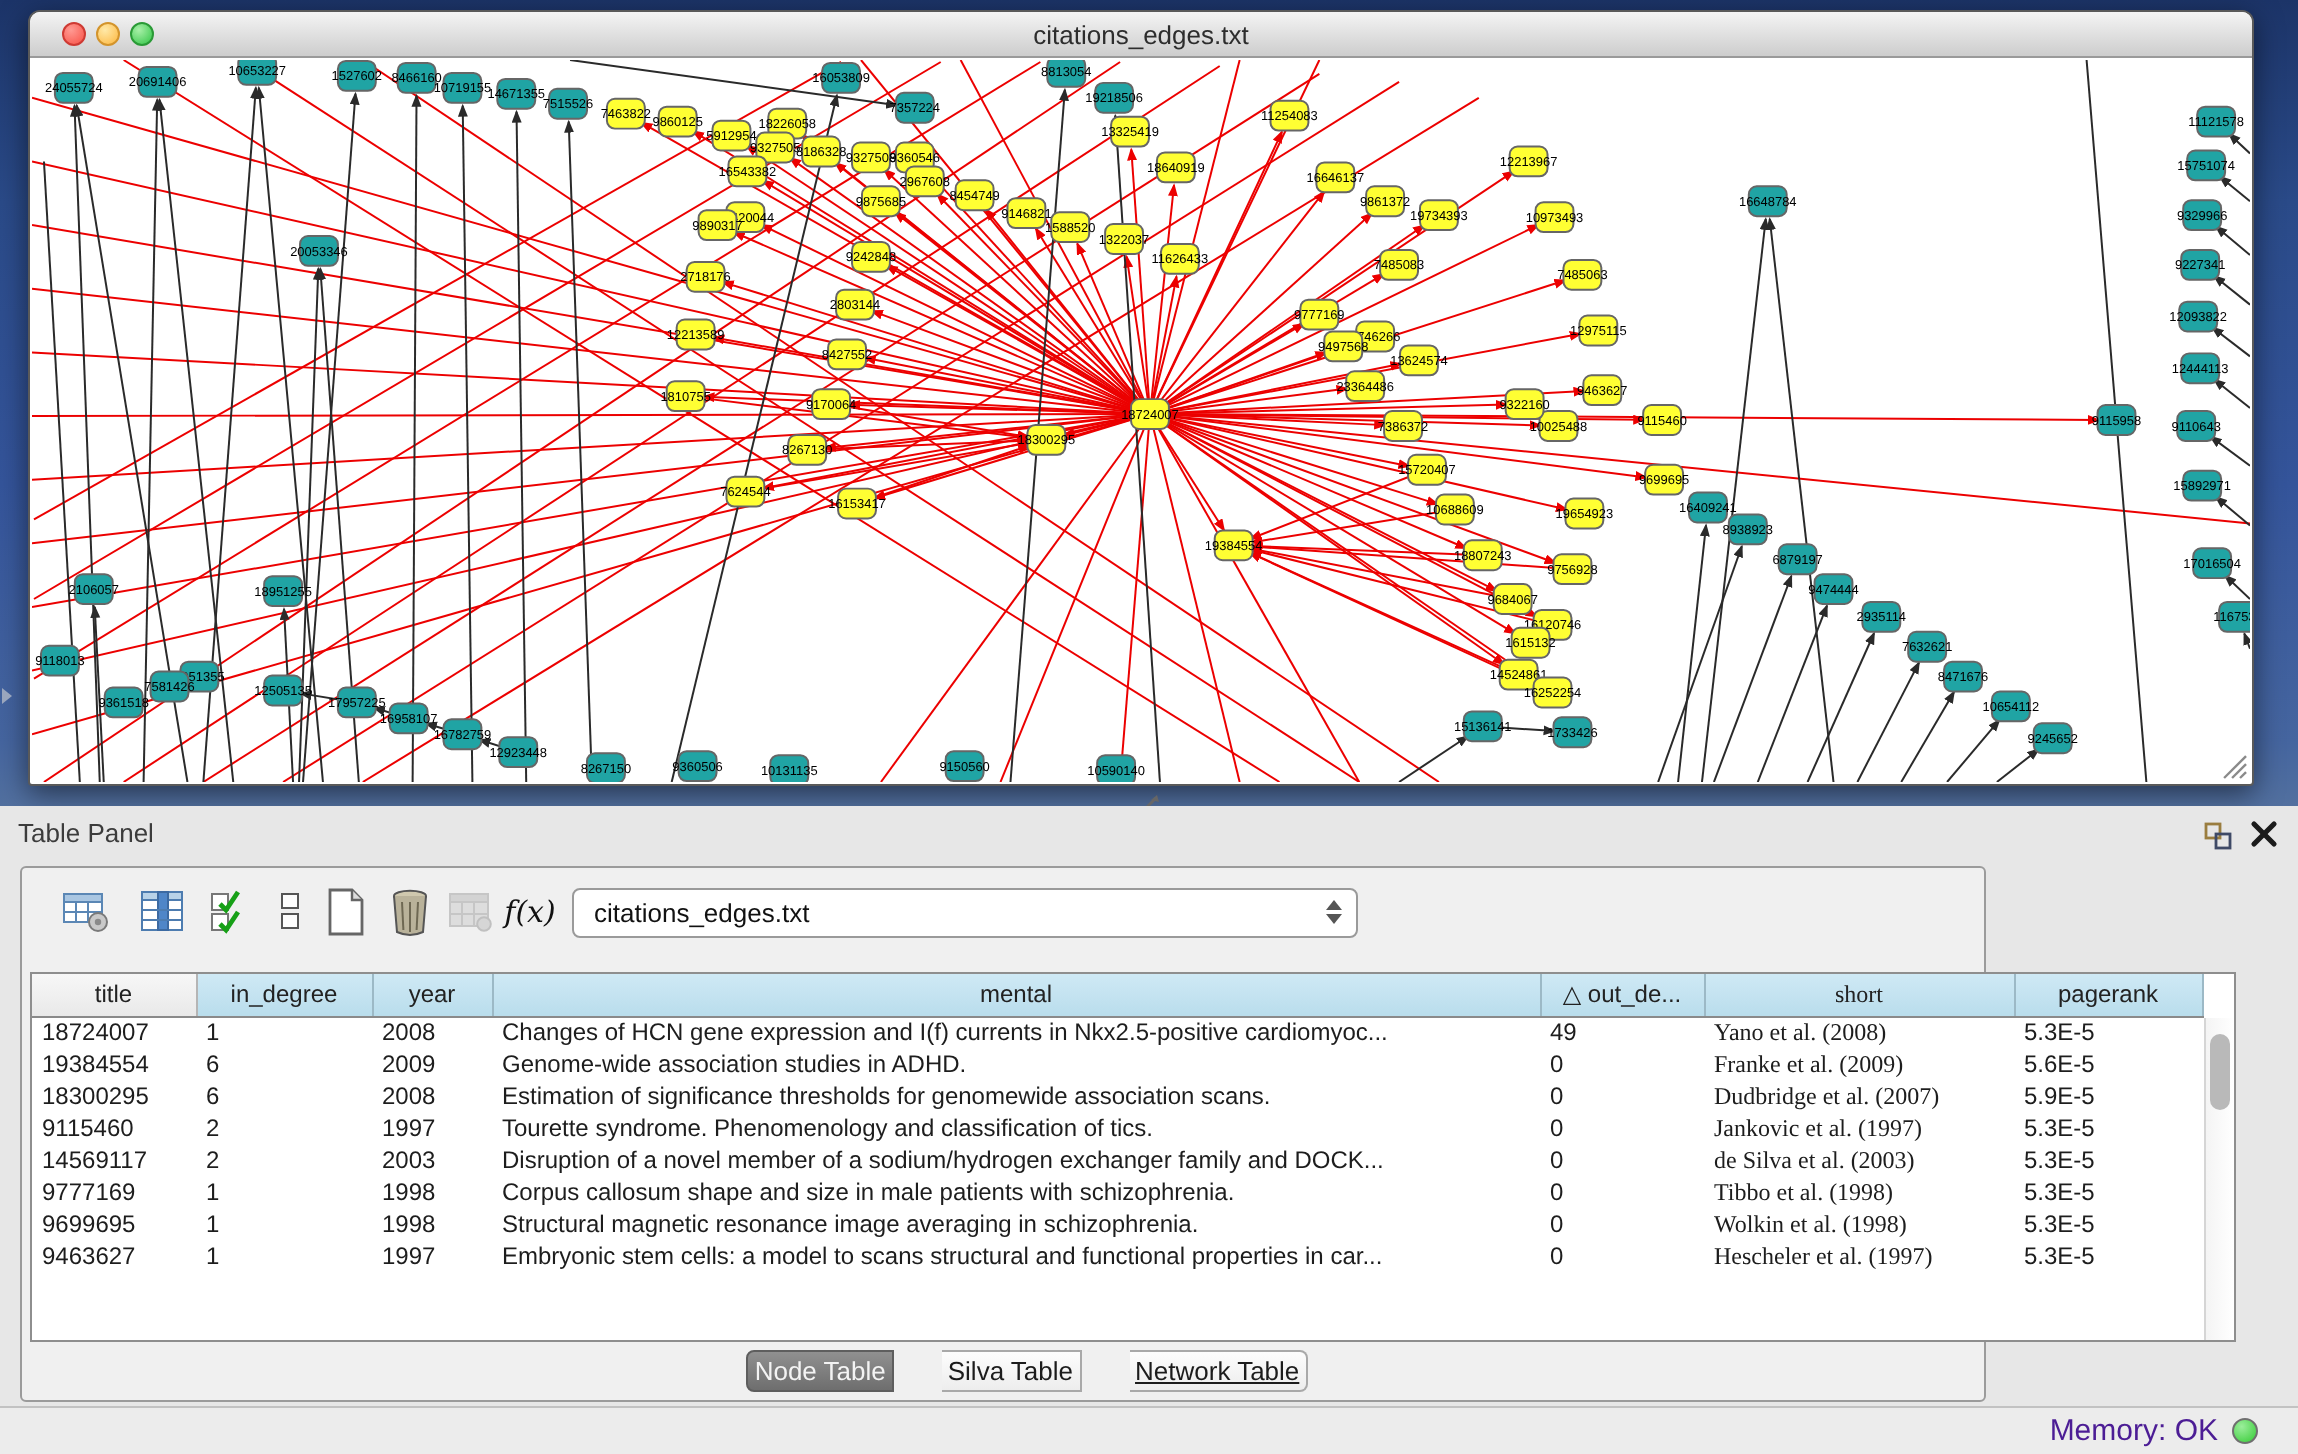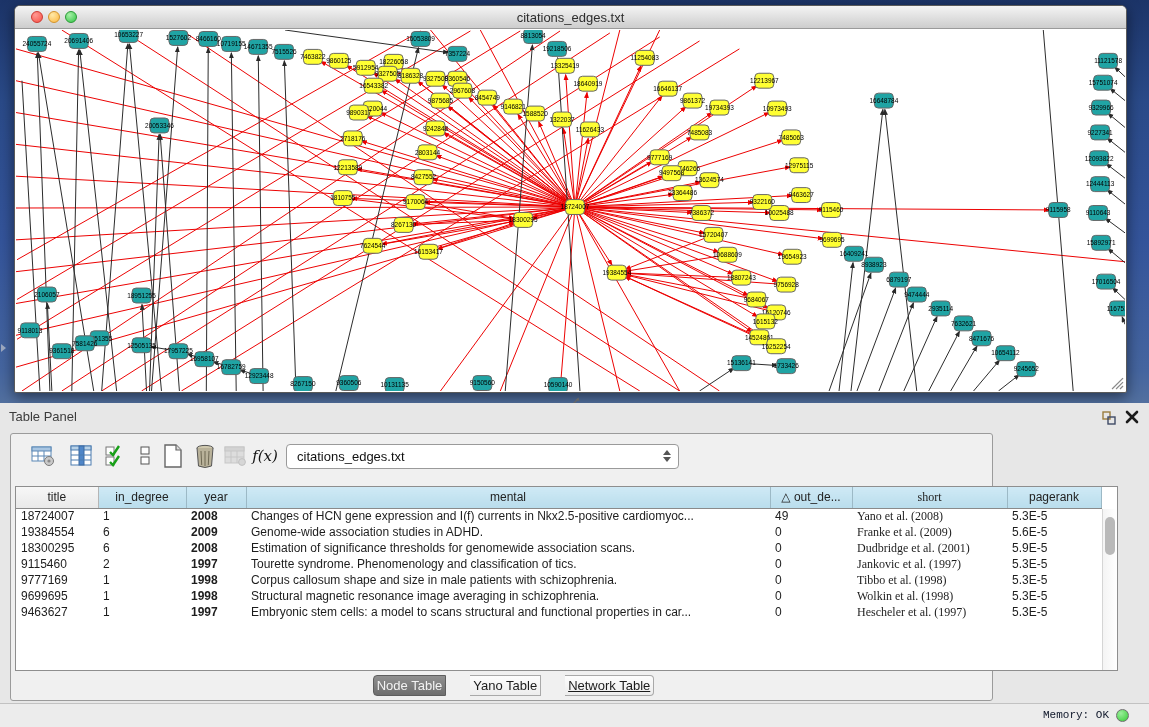--- a/index.html
+++ b/index.html
@@ -56,38 +56,38 @@
   
   #grid-wrap{position:absolute;left:4px;top:52px;width:1103px;height:185px;background:#fff;
     border:1px solid #8e8e8e;overflow:hidden;}
   #grid{border-collapse:collapse;table-layout:fixed;width:1085px;}
   #grid th{height:21px;font-size:12px;font-weight:normal;color:#222;text-align:center;
     background:linear-gradient(#cfe9f5,#b9ddec);border-right:1px solid #9cb9c6;border-bottom:1px solid #8a8a8a;
     overflow:hidden;white-space:nowrap;padding:0 3px;}
   #grid th.c0{background:linear-gradient(#f7f7f7,#e9e9e9);border-right:1px solid #b5b5b5;}
   #grid td{height:16px;font-size:12px;color:#1d1d1d;padding:0 0 0 5px;white-space:nowrap;
     overflow:hidden;text-overflow:clip;}
-  .c0{width:82px;} .c1{width:88px;} .c2{width:60px;font-weight:bold;} .c3{width:524px;}
+  .c0{width:82px;} .c1{width:88px;} .c2{width:60px;} .c3{width:524px;}
   .c4{width:82px;} .c5{width:155px;font-family:Liberation Serif, serif;} .c6{width:94px;}
   #vscroll{position:absolute;right:0;top:22px;bottom:0;width:15px;background:linear-gradient(90deg,#f4f4f4,#fff);
     border-left:1px solid #d5d5d5;}
   #vthumb{position:absolute;left:2px;top:8px;width:10px;height:38px;border-radius:6px;background:#b9b9b9;}
 
   
   #tabstrip{position:absolute;left:0;right:0;top:241px;height:26px;display:flex;justify-content:center;}
   .seg{height:21px;line-height:20px;padding:0 3px;font-size:13px;color:#1c1c1c;
     background:linear-gradient(#fdfdfd,#ededed);border:1px solid #a9a9a9;border-left:none;margin-left:24px;}
   .seg:first-child{border-left:1px solid #a9a9a9;border-radius:4px 0 0 4px;}
   .seg:last-child{border-radius:0 4px 4px 0;text-decoration:underline;}
   .seg.sel{background:linear-gradient(#909090,#6e6e6e);color:#f3f3f3;border-color:#5e5e5e;}
 
   
   #statusbar{position:absolute;left:0;bottom:0;width:100%;height:24px;background:#ececec;
     border-top:1px solid #c2c2c2;}
-  #mem-label{position:absolute;right:40px;top:0;line-height:23px;font-size:11px;color:#0f172a;font-family:Liberation Mono, monospace;}
+  #mem-label{position:absolute;right:40px;top:0;line-height:23px;font-size:15px;color:#4c1d95;}
   #mem-dot{position:absolute;right:20px;top:5px;width:13px;height:13px;border-radius:50%;
     background:radial-gradient(circle at 35% 30%,#9bee9b,#35cb35);border:1px solid #6f6f6f;}
 </style>
 </head>
 <body>
 
 <div id="stage">
 
   <div id="desktop">
 
@@ -631,33 +631,42 @@
                 <td class="c4">0</td>
                 <td class="c5">Franke et al. (2009)</td>
                 <td class="c6">5.6E-5</td>
               </tr>
               <tr>
                 <td class="c0">18300295</td>
                 <td class="c1">6</td>
                 <td class="c2">2008</td>
                 <td class="c3">Estimation of significance thresholds for genomewide association scans.</td>
                 <td class="c4">0</td>
-                <td class="c5">Dudbridge et al. (2001)</td>
+                <td class="c5">Dudbridge et al. (2007)</td>
                 <td class="c6">5.9E-5</td>
               </tr>
               <tr>
                 <td class="c0">9115460</td>
                 <td class="c1">2</td>
                 <td class="c2">1997</td>
                 <td class="c3">Tourette syndrome. Phenomenology and classification of tics.</td>
                 <td class="c4">0</td>
                 <td class="c5">Jankovic et al. (1997)</td>
                 <td class="c6">5.3E-5</td>
               </tr>
               <tr>
+                <td class="c0">14569117</td>
+                <td class="c1">2</td>
+                <td class="c2">2003</td>
+                <td class="c3">Disruption of a novel member of a sodium/hydrogen exchanger family and DOCK...</td>
+                <td class="c4">0</td>
+                <td class="c5">de Silva et al. (2003)</td>
+                <td class="c6">5.3E-5</td>
+              </tr>
+              <tr>
                 <td class="c0">9777169</td>
                 <td class="c1">1</td>
                 <td class="c2">1998</td>
                 <td class="c3">Corpus callosum shape and size in male patients with schizophrenia.</td>
                 <td class="c4">0</td>
                 <td class="c5">Tibbo et al. (1998)</td>
                 <td class="c6">5.3E-5</td>
               </tr>
               <tr>
                 <td class="c0">9699695</td>
@@ -679,21 +688,21 @@
               </tr>
             </tbody>
         </table>
         <div id="vscroll">
           <div id="vthumb"></div>
         </div>
       </div>
 
       <div id="tabstrip">
           <div class="seg sel">Node Table</div>
-          <div class="seg">Yano Table</div>
+          <div class="seg">Silva Table</div>
           <div class="seg">Network Table</div>
         </div>
     </div>
 
     <div id="statusbar">
       <span id="mem-label">Memory: OK</span>
       <div id="mem-dot"></div>
     </div>
   </div>
 </div>

